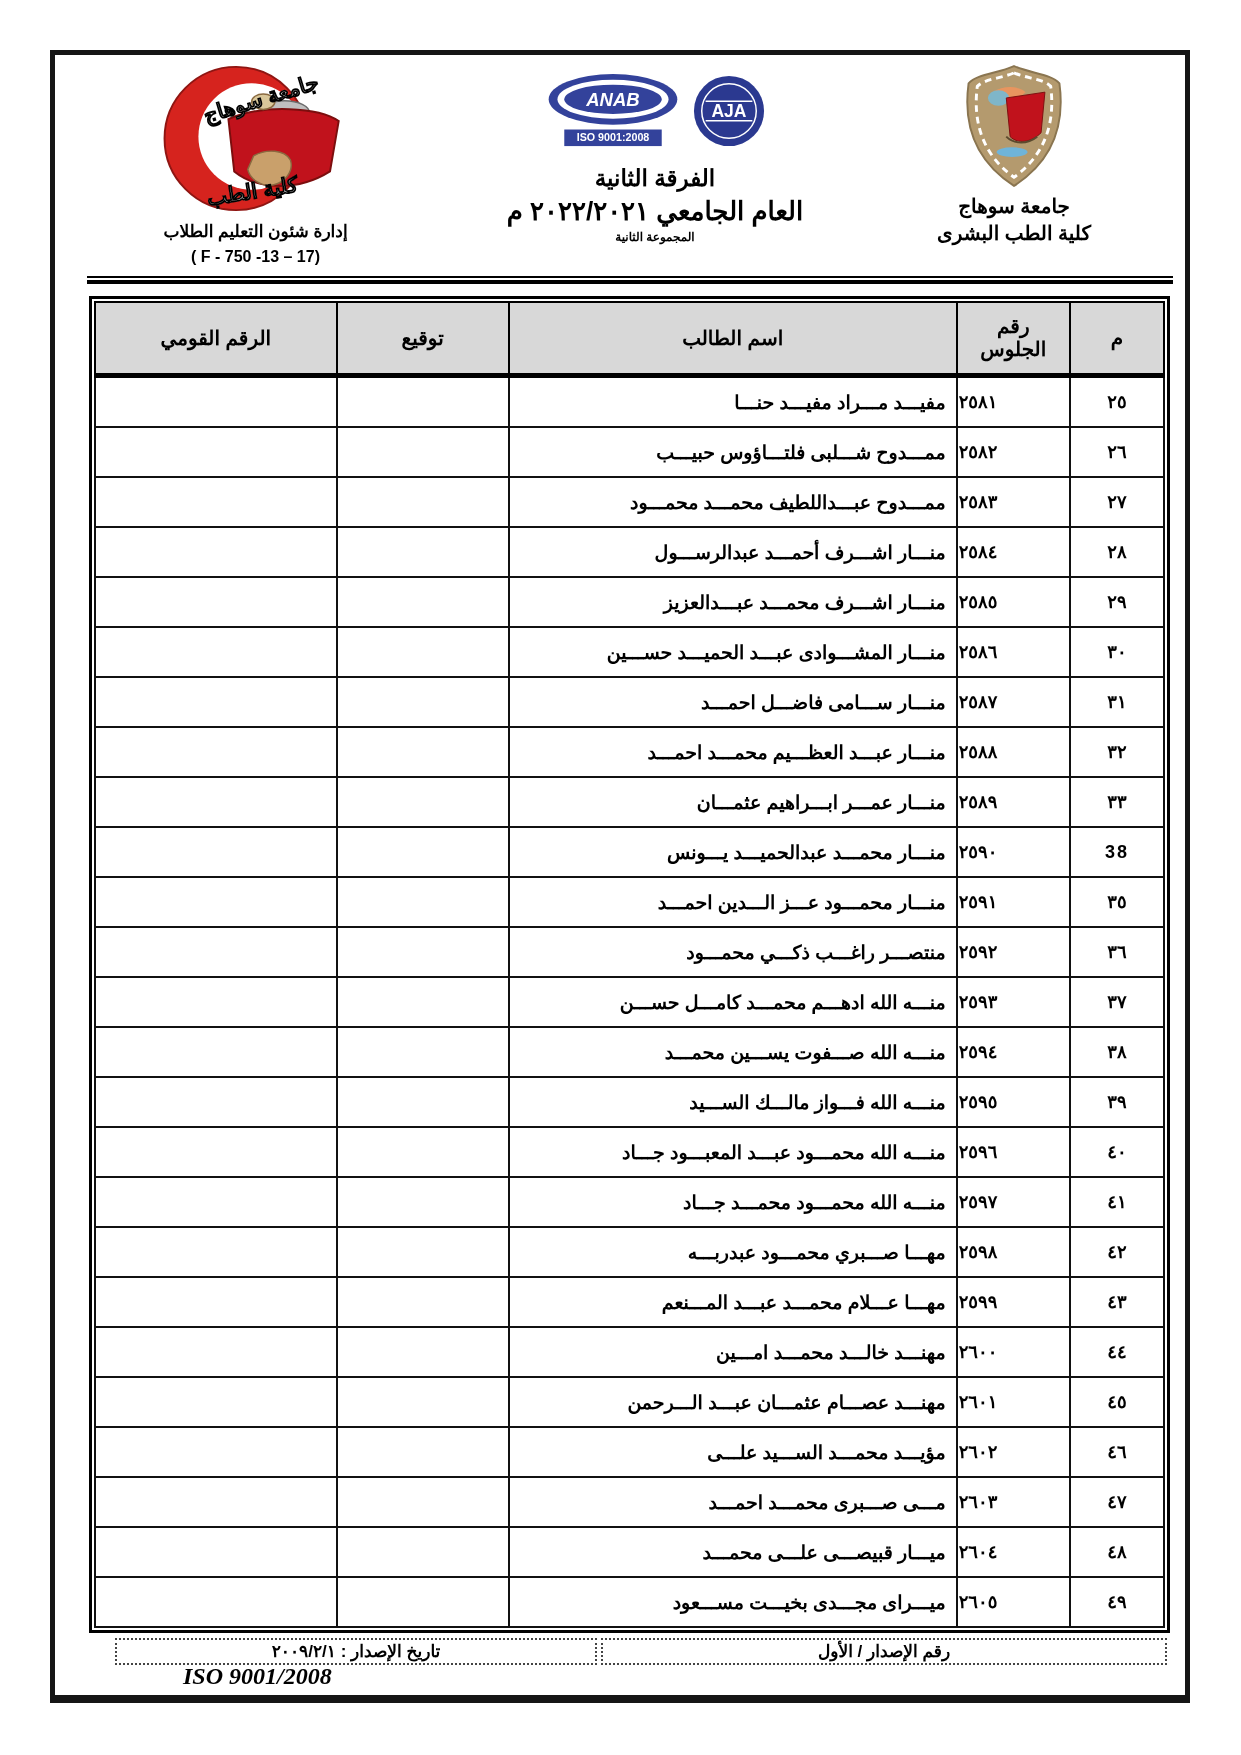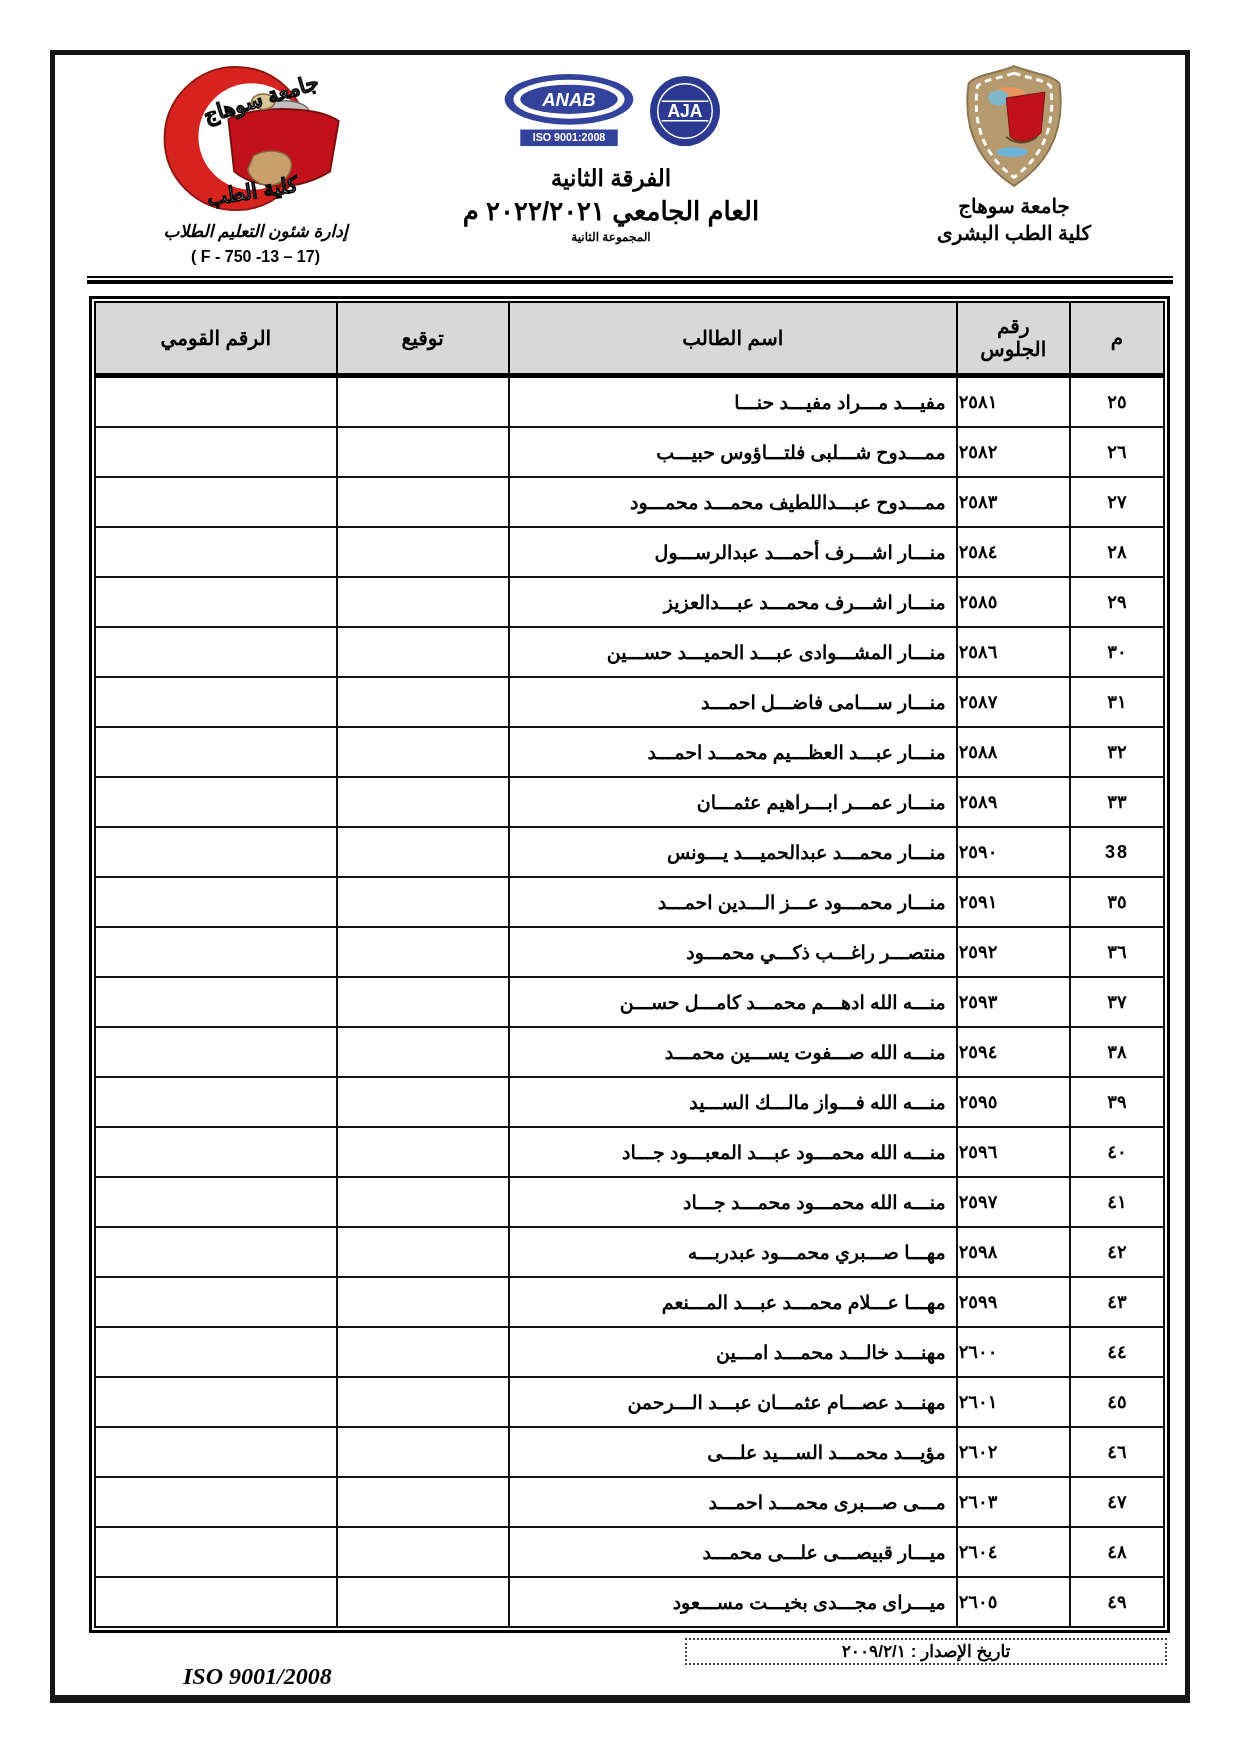--- a/index.html
+++ b/index.html
@@ -3,24 +3,24 @@
 <meta charset="utf-8">
 <style>
   html,body{margin:0;padding:0;background:#ffffff;}
   .page{position:relative;width:1241px;height:1755px;background:#fff;overflow:hidden;
         font-family:"Liberation Sans", sans-serif;color:#000;}
   .frame{position:absolute;left:50px;top:50px;width:1140px;height:1653px;
          border:5px solid #151515;border-bottom-width:8px;box-sizing:border-box;}
 
   
   .hdr-left{position:absolute;left:58px;top:8px;width:285px;text-align:center;}
-  .hdr-center{position:absolute;left:376px;top:18px;width:360px;text-align:center;}
+  .hdr-center{position:absolute;left:420px;top:18px;width:360px;text-align:center;}
   .hdr-right{position:absolute;left:845px;top:8px;width:228px;text-align:center;}
   .logo-row{display:flex;justify-content:center;align-items:center;gap:10px;}
-  .dept-line{font-size:17px;font-weight:bold;margin-top:4px;direction:rtl;font-style:italic;}
+  .dept-line{font-size:17px;font-weight:bold;margin-top:4px;direction:rtl;}
   .form-code{font-size:16px;font-weight:bold;font-family:Liberation Sans, sans-serif;margin-top:6px;direction:ltr;}
   .c-line1{font-size:23px;font-weight:bold;margin-top:12px;direction:rtl;}
   .c-line2{font-size:26px;font-weight:bold;margin-top:4px;direction:rtl;}
   .c-line3{font-size:12px;font-weight:bold;margin-top:3px;direction:rtl;}
   .org-line{font-size:20px;font-weight:bold;direction:rtl;line-height:1.35;}
 
   
   .divider{position:absolute;left:32px;right:12px;top:221px;}
   .divider .thin{height:2px;background:#000;}
   .divider .gap{height:2px;background:#fff;}
@@ -317,18 +317,19 @@
               <td class="c-seat">٢٦٠٥</td>
               <td class="c-name">ميـــراى مجـــدى بخيـــت مســـعود</td>
               <td class="c-sig"></td>
               <td class="c-nid"></td>
             </tr>
           </tbody>
       </table>
     </div>
 
     <div class="footer">
+      <div class="f-box issue-no">رقم الإصدار / الأول</div>
       <div class="f-box issue-date">تاريخ الإصدار : ٢٠٠٩/٢/١</div>
     </div>
     <div class="iso-note">ISO 9001/2008</div>
 
   </div>
 </div>
 
 </body></html>

